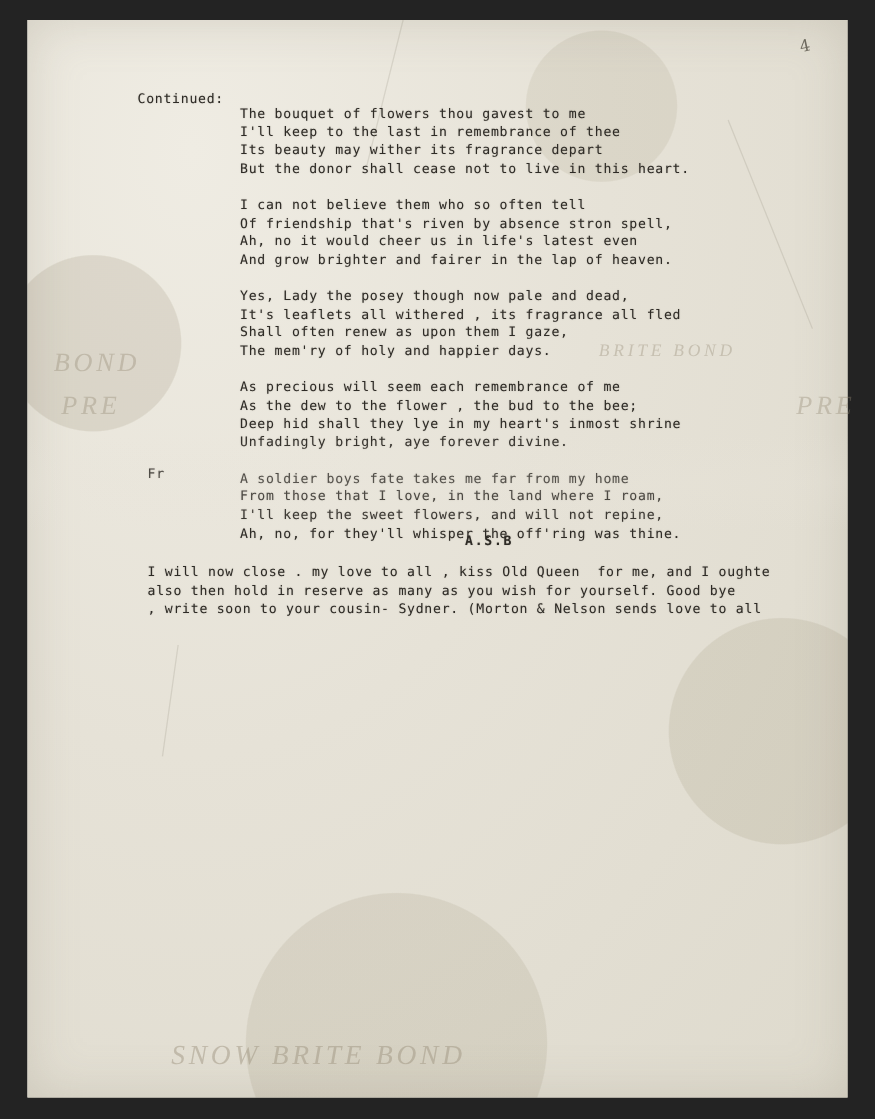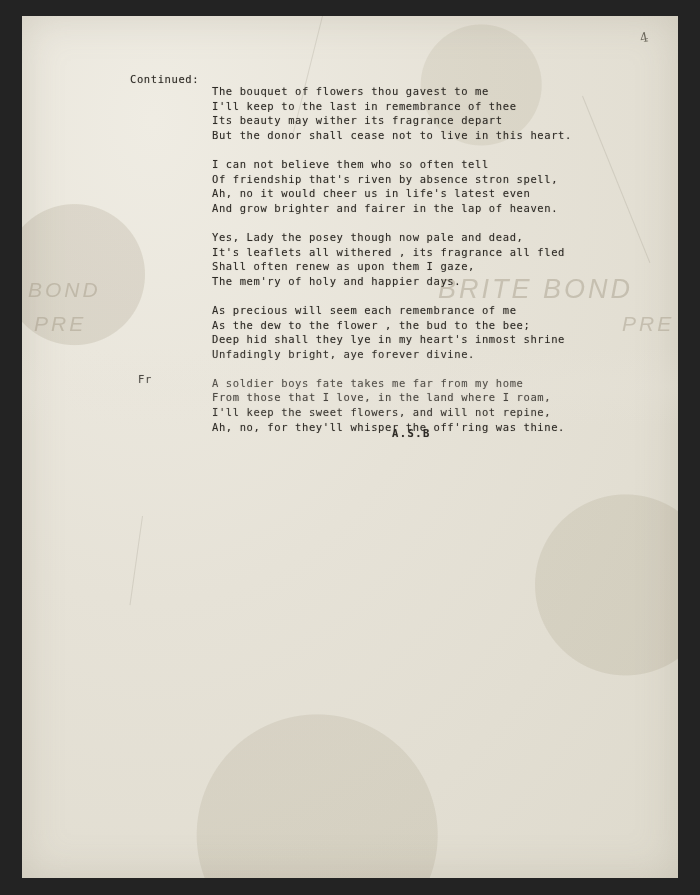--- a/index.html
+++ b/index.html
@@ -53,45 +53,45 @@
     pointer-events: none;
     background: rgba(120,115,100,0.18);
   }
   .crease.c1 { left: 300px; top: 0; width: 1px; height: 120px; transform: rotate(14deg); transform-origin: top center; }
   .crease.c2 { left: 560px; top: 80px; width: 1px; height: 180px; transform: rotate(-22deg); transform-origin: top center; }
   .crease.c3 { left: 120px; top: 500px; width: 1px; height: 90px; transform: rotate(8deg); transform-origin: top center; }
 
   
   .watermark {
     position: absolute;
-    font-family: Liberation Sans, sans-serif;
+    font-family: Liberation Serif, serif;
     font-style: italic;
     letter-spacing: 3px;
     color: rgba(150,140,118,0.38);
     white-space: nowrap;
     pointer-events: none;
     user-select: none;
+    margin-left: 15px;
   }
   .wm-left  { left: 6px;  top: 262px; font-size: 21px; }
-  .wm-right { left: 416px; top: 258px; font-size: 27px; }
+  .wm-right { left: 442px; top: 258px; font-size: 14px; }
   .wm-left2 { left: 12px; top: 296px; font-size: 21px; }
   .wm-right2{ left: 600px; top: 296px; font-size: 21px; }
   .wm-bottom{ left: 100px; top: 815px; font-size: 22px; color: rgba(152,143,122,0.45); }
 
   
   .typed {
     position: absolute;
     color: #2e2b26;
     font-family: "DejaVu Sans Mono", monospace;
     font-size: 10.5px;
     line-height: 14.6px;
     letter-spacing: 0.6px;
     white-space: pre;
     text-shadow: 0 0 1px rgba(60,55,45,0.35);
-    margin-left: 20px;
   }
 
   #continued-label { left: 88px;  top: 56px; }
   #stanzas        { left: 170px; top: 68px; }
   #fr-mark        { left: 96px;  top: 356px; }
   #signature      { left: 350px; top: 410px; letter-spacing: 1.4px; font-weight: bold; }
   #closing        { left: 96px;  top: 435px; }
 
   
   #page-number {
@@ -120,20 +120,21 @@
 
     <div class="grain"></div>
     <div class="crease c1"></div>
     <div class="crease c2"></div>
     <div class="crease c3"></div>
 
     <div class="watermark wm-left">BOND</div>
     <div class="watermark wm-left2">PRE</div>
     <div class="watermark wm-right">BRITE BOND</div>
     <div class="watermark wm-right2">PRE</div>
+    <div class="watermark wm-bottom">SNOW BRITE BOND</div>
 
     <div id="page-number">4</div>
 
     <div class="typed" id="continued-label">Continued:</div>
 
     <div class="typed" id="stanzas">The bouquet of flowers thou gavest to me
 I'll keep to the last in remembrance of thee
 Its beauty may wither its fragrance depart
 But the donor shall cease not to live in this heart.
 
@@ -154,16 +155,19 @@
 
 A soldier boys fate takes me far from my home
 From those that I love, in the land where I roam,
 I'll keep the sweet flowers, and will not repine,
 Ah, no, for they'll whisper the off'ring was thine.</div>
 
     <div class="typed" id="fr-mark">Fr</div>
 
     <div class="typed" id="signature">A.S.B</div>
 
+    <div class="typed" id="closing">I will now close . my love to all , kiss Old Queen  for me, and I oughte
+also then hold in reserve as many as you wish for yourself. Good bye
+, write soon to your cousin- Sydner. (Morton &amp; Nelson sends love to all</div>
 
     <div class="fade-overlay"></div>
   </div>
 </div>
 
 </body></html>

